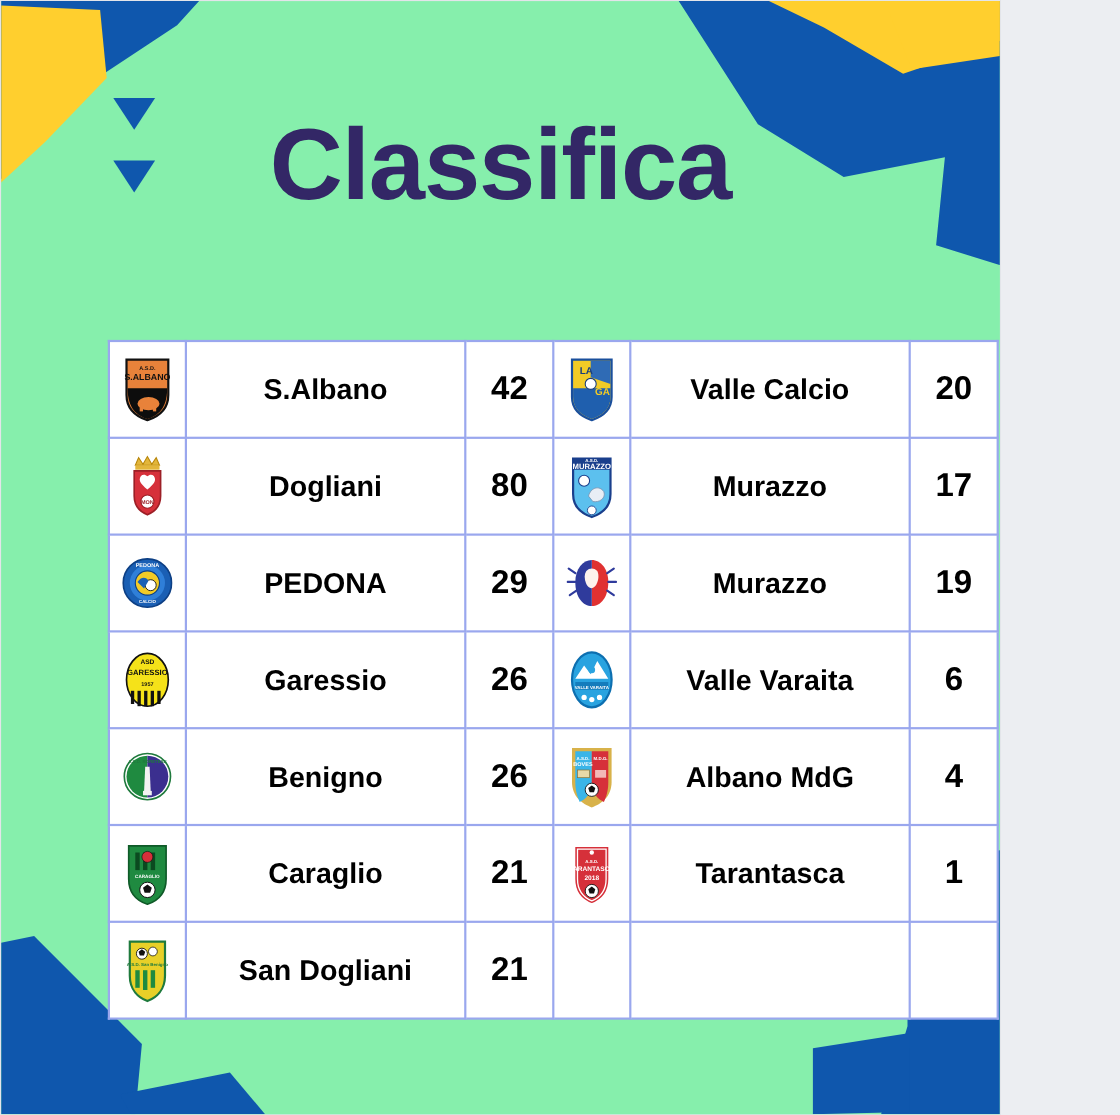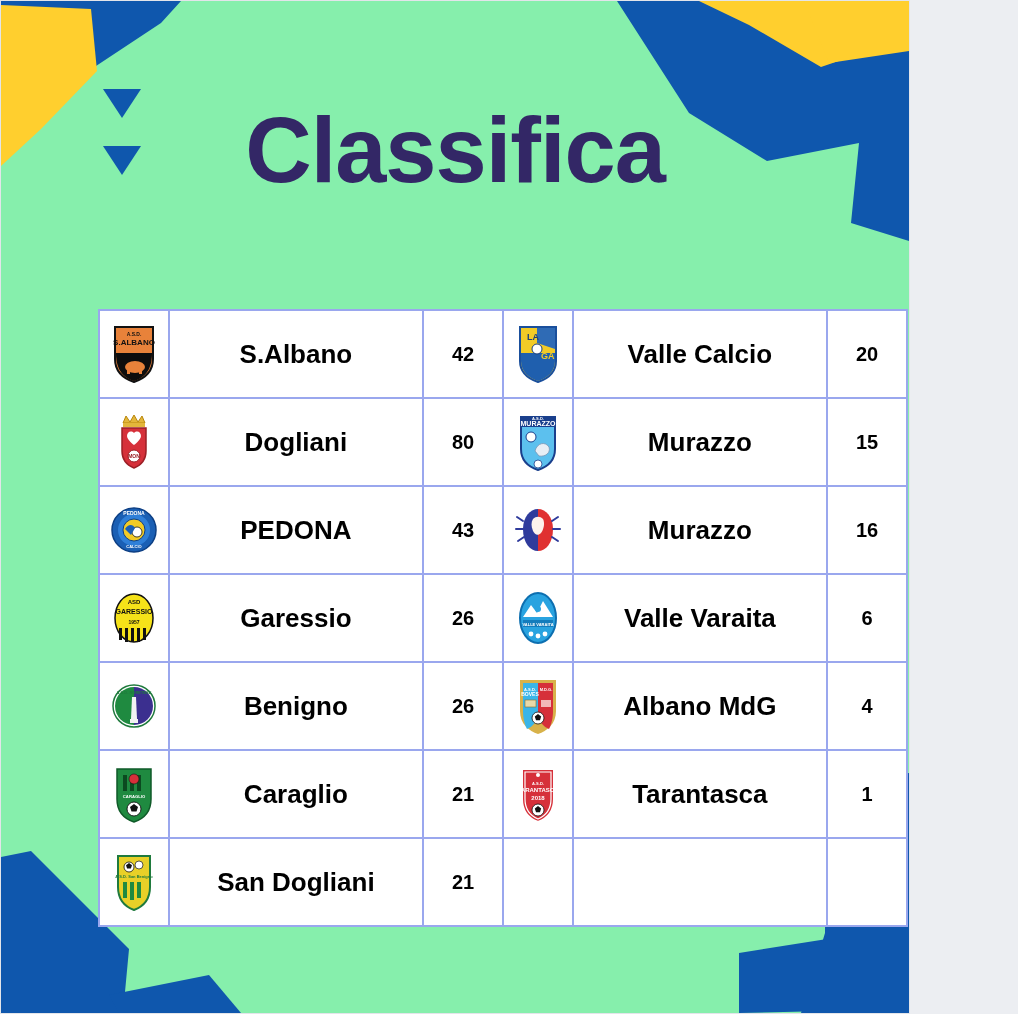--- a/index.html
+++ b/index.html
@@ -85,21 +85,21 @@
     height: 88px;
     background: #ffffff;
     padding: 0;
     vertical-align: middle;
     text-align: center;
     font-weight: bold;
     color: #000000;
   }
   td.col-crest   { width: 68px; }
   td.col-team    { width: 249px; font-size: 26px; }
-  td.col-points  { width: 78px; font-size: 20px; }
+  td.col-points  { width: 78px; font-size: 30px; }
 
   .crest-wrap {
     width: 100%;
     height: 100%;
     display: flex;
     align-items: center;
     justify-content: center;
   }
   .crest { display: block; }
   .crest-empty { width: 46px; height: 62px; }
@@ -212,55 +212,55 @@
               <text x="23" y="15" font-size="7" fill="#fff" text-anchor="middle" font-weight="bold" font-family="Liberation Sans, sans-serif">MURAZZO</text>
               <circle cx="16" cy="26" r="5" fill="#fff" stroke="#1a3f8c" stroke-width="1"></circle>
               <path d="M20 40 C22 32 30 30 34 36 C36 42 30 46 24 45 Z" fill="#e8eef5" stroke="#7795b5" stroke-width="0.8"></path>
               <circle cx="23" cy="53" r="4" fill="#fff" stroke="#1a3f8c" stroke-width="0.8"></circle>
             </svg>
           </div>
         </td>
         <td class="col-team">
           <span class="team-name">Murazzo</span>
         </td>
-        <td class="col-points">15</td>
+        <td class="col-points">17</td>
       </tr>
 
       <tr>
         <td class="col-crest">
           <div class="crest-wrap">
             <svg class="crest" width="46" height="62" viewBox="0 0 46 62">
               <circle cx="23" cy="31" r="22" fill="#1a5fb4" stroke="#0d3f84" stroke-width="1.5"></circle>
               <circle cx="23" cy="31" r="16" fill="#2f7fd8"></circle>
               <circle cx="23" cy="31" r="11" fill="#f2cb26" stroke="#0d3f84" stroke-width="1"></circle>
               <circle cx="26" cy="33" r="5" fill="#fff" stroke="#111" stroke-width="0.8"></circle>
               <path d="M14 30 C17 25 22 25 24 29 L20 36 Z" fill="#1a5fb4"></path>
               <text x="23" y="16" font-size="5" fill="#fff" text-anchor="middle" font-weight="bold" font-family="Liberation Sans, sans-serif">PEDONA</text>
               <text x="23" y="49" font-size="4" fill="#fff" text-anchor="middle" font-family="Liberation Sans, sans-serif">CALCIO</text>
             </svg>
           </div>
         </td>
         <td class="col-team">
           <span class="team-name">PEDONA</span>
         </td>
-        <td class="col-points">43</td>
+        <td class="col-points">29</td>
         <td class="col-crest">
           <div class="crest-wrap">
             <svg class="crest" width="46" height="62" viewBox="0 0 46 62">
               <path d="M23 10 C31 10 38 18 38 30 C38 44 31 52 23 52 C23 40 23 22 23 10 Z" fill="#e03131"></path>
               <path d="M23 10 C15 10 8 18 8 30 C8 44 15 52 23 52 C23 40 23 22 23 10 Z" fill="#2f3b9c"></path>
               <path d="M18 20 C21 17 25 17 28 20 C30 24 29 30 26 34 C23 37 20 36 18 32 C16 27 16 23 18 20 Z" fill="#fdf2ec"></path>
               <path d="M8 22 L2 18 M8 30 L1 30 M9 38 L3 42 M37 22 L43 18 M38 30 L45 30 M37 38 L43 42" stroke="#2f3b9c" stroke-width="2" stroke-linecap="round" fill="none"></path>
             </svg>
           </div>
         </td>
         <td class="col-team">
           <span class="team-name">Murazzo</span>
         </td>
-        <td class="col-points">16</td>
+        <td class="col-points">19</td>
       </tr>
 
       <tr>
         <td class="col-crest">
           <div class="crest-wrap">
             <svg class="crest" width="46" height="62" viewBox="0 0 46 62">
               <ellipse cx="23" cy="31" rx="19" ry="24" fill="#f5e219" stroke="#111" stroke-width="1.5"></ellipse>
               <text x="23" y="17" font-size="6" fill="#111" text-anchor="middle" font-weight="bold" font-family="Liberation Sans, sans-serif">ASD</text>
               <text x="23" y="27" font-size="7" fill="#111" text-anchor="middle" font-weight="bold" font-family="Liberation Sans, sans-serif">GARESSIO</text>
               <text x="23" y="37" font-size="5" fill="#111" text-anchor="middle" font-weight="bold" font-family="Liberation Sans, sans-serif">1957</text>

